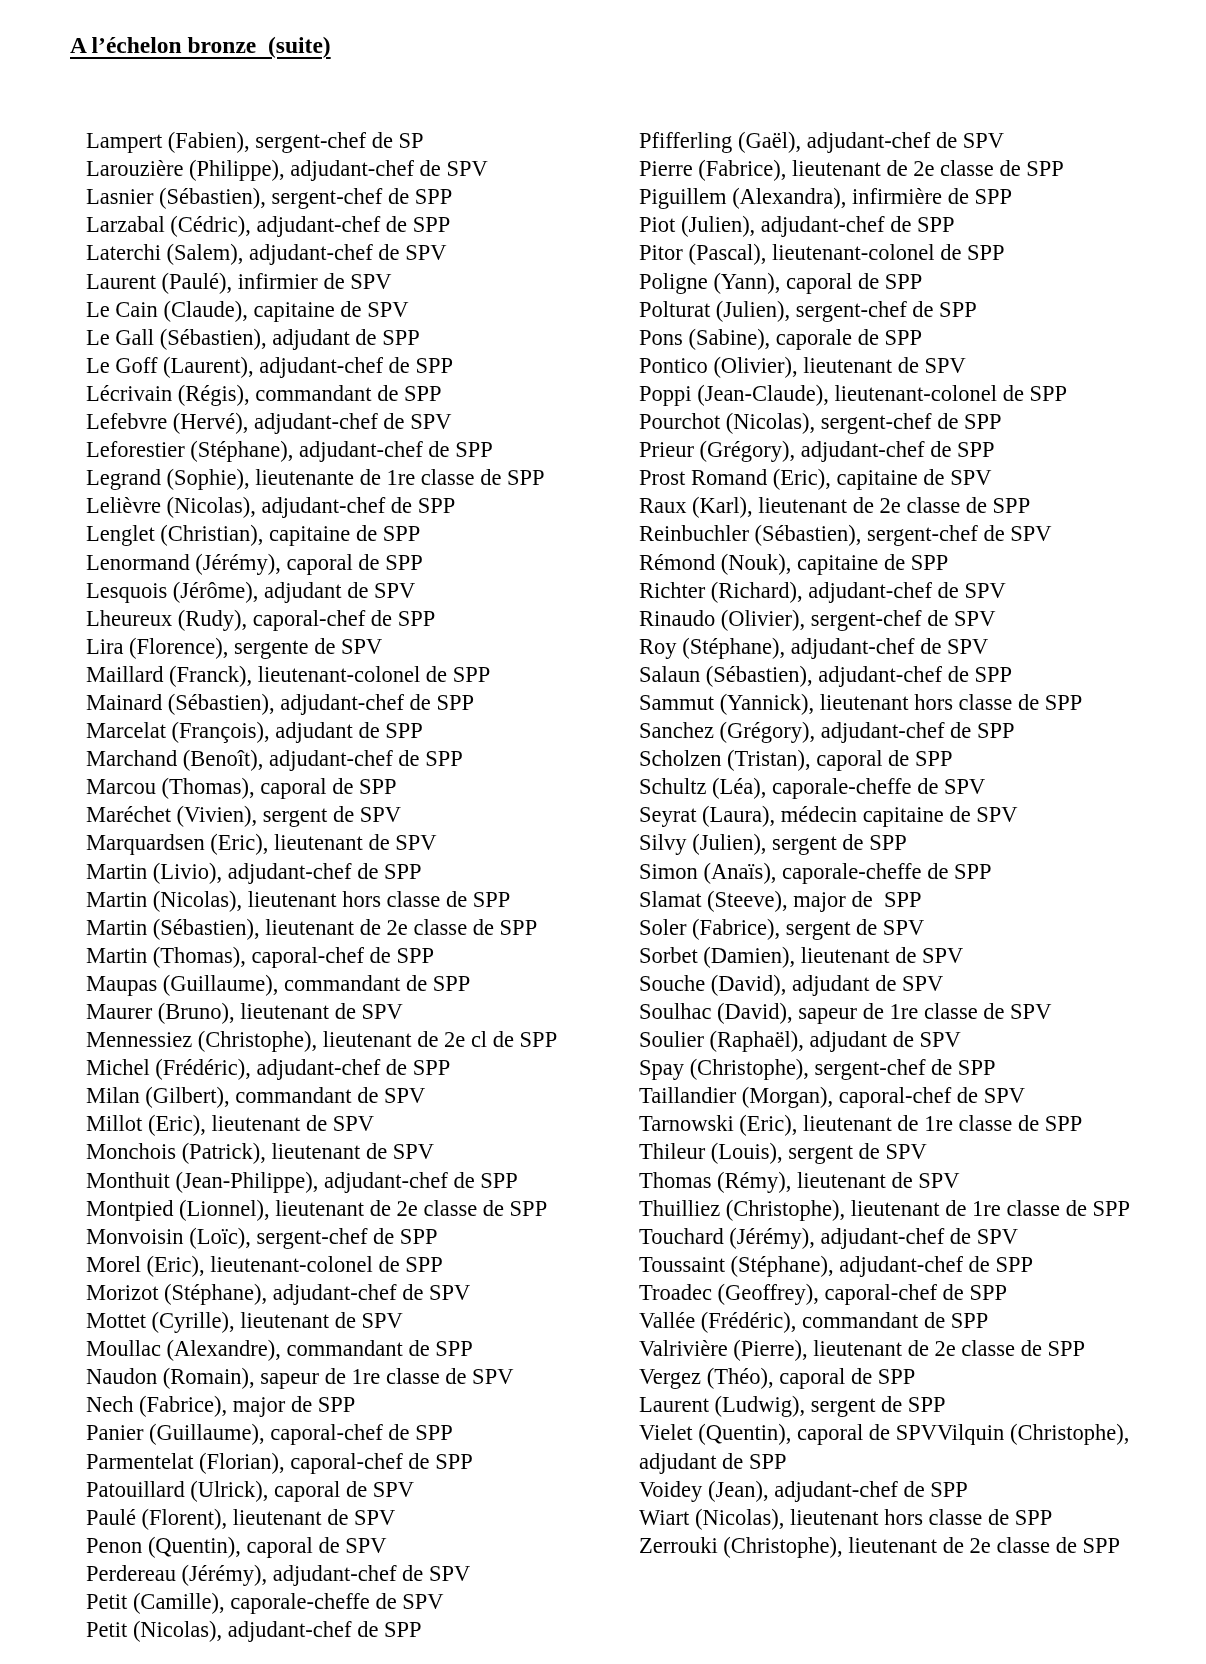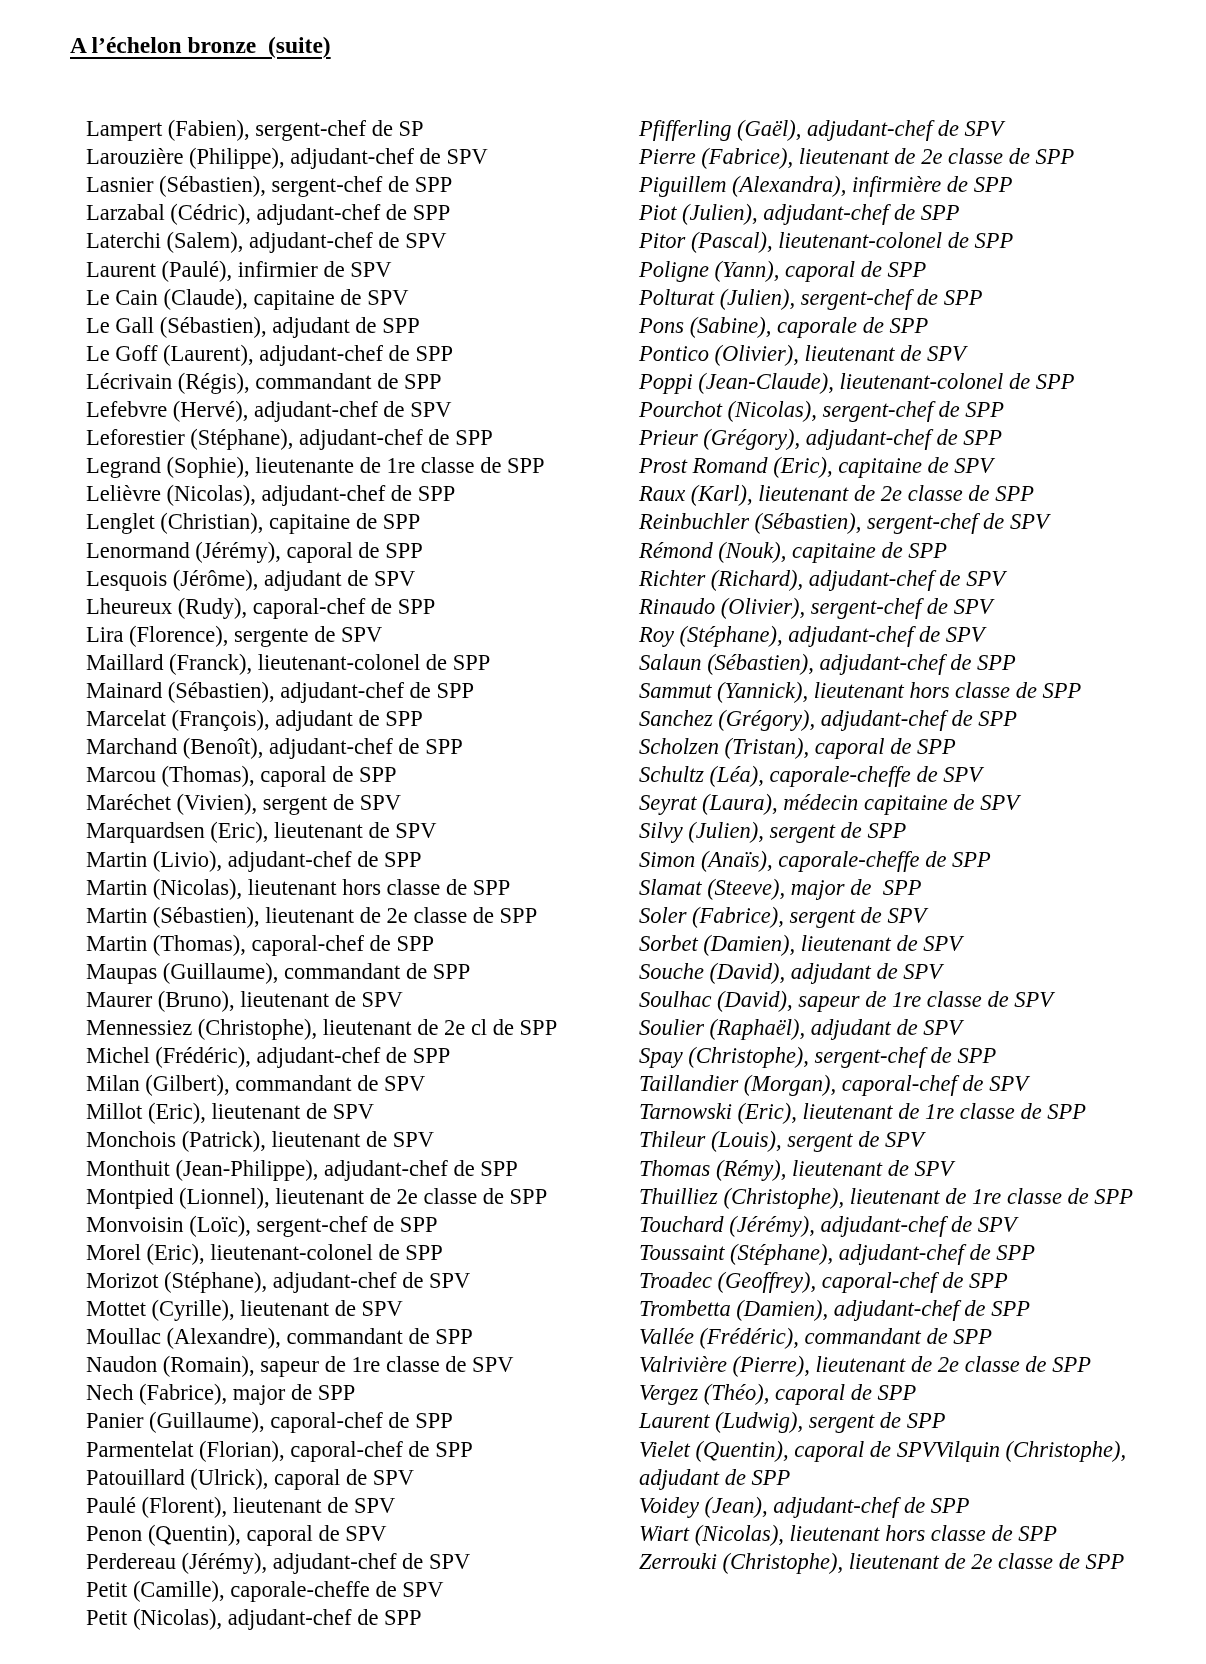--- a/index.html
+++ b/index.html
@@ -21,37 +21,36 @@
     padding-top: 31px;
     padding-left: 66px;
   }
   .doc-title {
     font-weight: bold;
     font-size: 23.5px;
     text-decoration: underline;
     text-underline-offset: 4px;
     text-decoration-thickness: 2px;
     white-space: pre-wrap;
-    margin: 0 0 40px 0;
+    margin: 0 0 52px 0;
     padding-left: 4px;
   }
   .columns {
     display: flex;
     align-items: flex-start;
     padding-left: 4px;
   }
   .col {
     margin: 16px;
   }
   .col-left {
     width: 521px;
   }
   .col-right {
     width: 528px;
-    font-style: italic;
   }
   .entry {
     margin: 0;
     padding: 0;
     white-space: pre-wrap;
   }
 </style>
 </head>
 <body>
 
@@ -151,21 +150,20 @@
         <p class="entry">Soulier (Raphaël), adjudant de SPV</p>
         <p class="entry">Spay (Christophe), sergent-chef de SPP</p>
         <p class="entry">Taillandier (Morgan), caporal-chef de SPV</p>
         <p class="entry">Tarnowski (Eric), lieutenant de 1re classe de SPP</p>
         <p class="entry">Thileur (Louis), sergent de SPV</p>
         <p class="entry">Thomas (Rémy), lieutenant de SPV</p>
         <p class="entry">Thuilliez (Christophe), lieutenant de 1re classe de SPP</p>
         <p class="entry">Touchard (Jérémy), adjudant-chef de SPV</p>
         <p class="entry">Toussaint (Stéphane), adjudant-chef de SPP</p>
         <p class="entry">Troadec (Geoffrey), caporal-chef de SPP</p>
-        <p class="entry">Trombetta (Damien), adjudant-chef de SPP</p>
         <p class="entry">Vallée (Frédéric), commandant de SPP</p>
         <p class="entry">Valrivière (Pierre), lieutenant de 2e classe de SPP</p>
         <p class="entry">Vergez (Théo), caporal de SPP</p>
         <p class="entry">Laurent (Ludwig), sergent de SPP</p>
         <p class="entry">Vielet (Quentin), caporal de SPVVilquin (Christophe), adjudant de SPP</p>
         <p class="entry">Voidey (Jean), adjudant-chef de SPP</p>
         <p class="entry">Wiart (Nicolas), lieutenant hors classe de SPP</p>
         <p class="entry">Zerrouki (Christophe), lieutenant de 2e classe de SPP</p>
       </div>
   </div>

